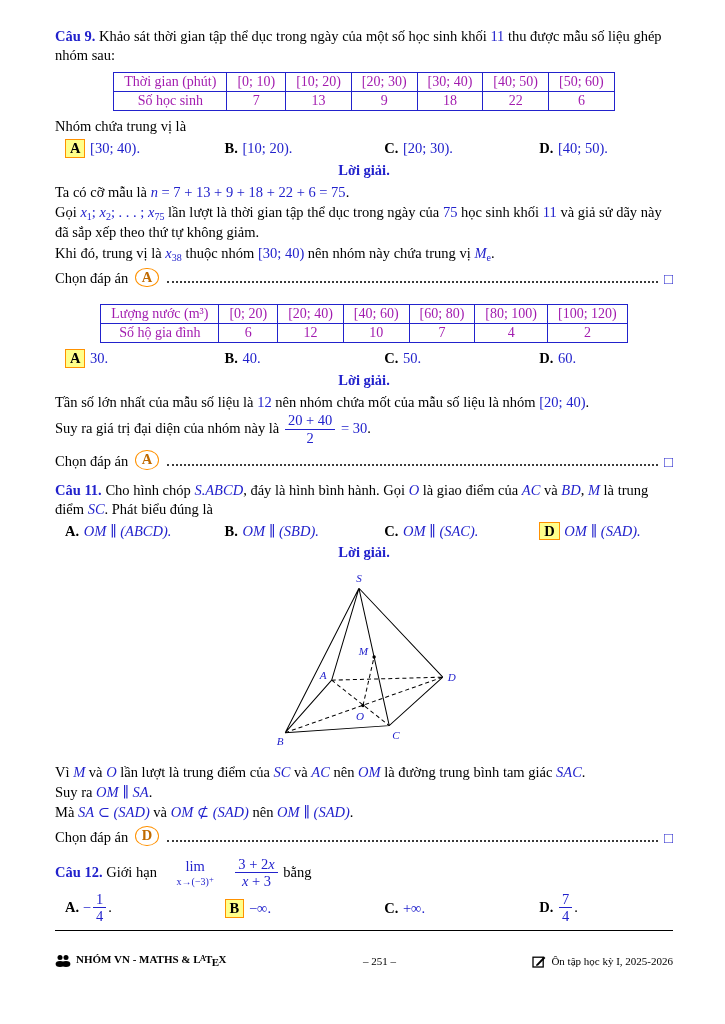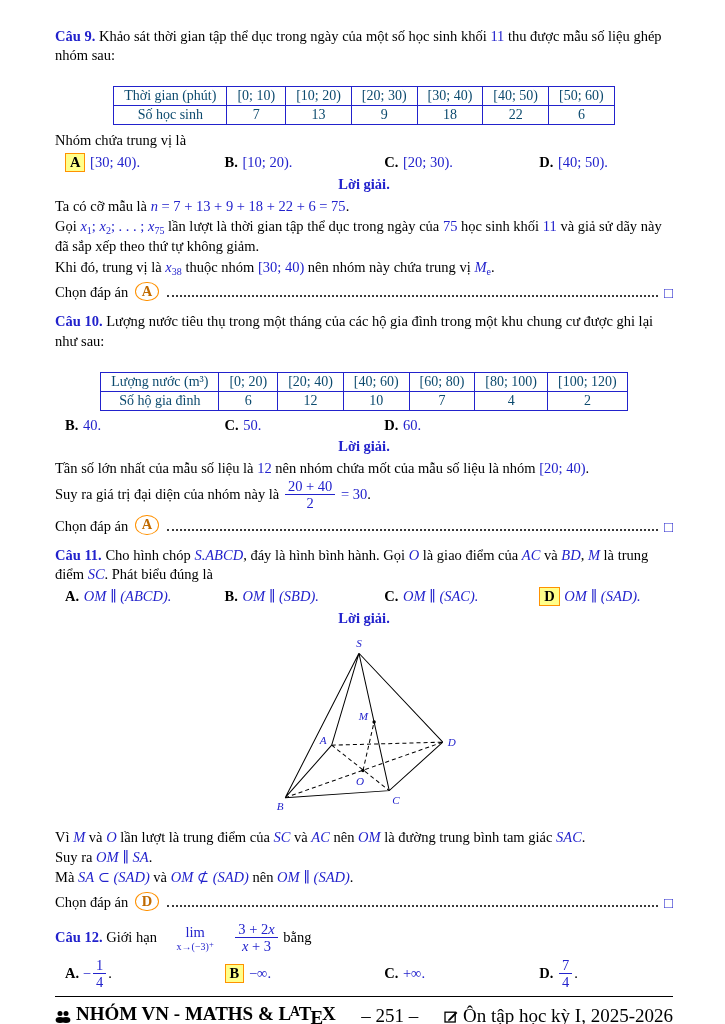--- a/index.html
+++ b/index.html
@@ -12,21 +12,21 @@
   }
   .page { width:725px; height:875px; padding:26px 52px 10px 55px; display:flex; flex-direction:column; }
   section { margin-bottom:4px; }
   p, .line { line-height:1.32; margin:1px 0; }
   .m { color:#2222cc; font-style:italic; }
   .n { color:#2222cc; }
   .qn { color:#2222cc; font-weight:bold; }
   .msub { color:#2222cc; font-size:10px; vertical-align:-3px; }
   .ssup { font-size:8.5px; vertical-align:3px; }
 
-  .freq-table { border-collapse:collapse; margin:21px auto 6px; color:#0c4a6e; }
+  .freq-table { border-collapse:collapse; margin:7px auto 6px; color:#a21caf; }
   .freq-table td { border:1px solid #2222cc; padding:1px 10px; text-align:center; font-size:14px; white-space:nowrap; }
 
   .opts { display:grid; grid-template-columns: 1.05fr 1.05fr 1.02fr 0.88fr; margin:3px 0 2px 10px; align-items:center; }
   .opt { white-space:nowrap; }
   .letter { font-weight:bold; color:#000; }
   .optval { color:#2222cc; margin-left:1px; }
   .optval.mathit { font-style:italic; }
   .boxed { display:inline-block; background:#ffff8a; border:1.5px solid #ff9100; padding:0 4px; line-height:1.15; }
 
   .loigiai { text-align:center; color:#2222cc; font-weight:bold; margin:3px 0; }
@@ -41,21 +41,21 @@
   .frac .fn { display:block; border-bottom:1px solid #2222cc; padding:0 3px; }
   .frac .fd { display:block; padding-top:1px; }
 
   .lim { display:inline-block; text-align:center; vertical-align:middle; color:#2222cc; line-height:1; margin:0 16px; }
   .lim .limword { display:block; font-size:14.5px; }
   .lim .limsub { display:block; font-size:10px; margin-top:1px; }
 
   .figwrap { text-align:center; margin:4px 0 2px; }
   .figlabel text { fill:#2222cc; font-style:italic; font-size:11px; font-family:"Liberation Serif","DejaVu Serif",serif; }
 
-  footer { margin-top:auto; border-top:1px solid #000; padding-top:6px; display:flex; align-items:center; justify-content:space-between; font-size:19px; }
+  footer { margin-top:auto; border-top:1px solid #000; padding-top:22px; display:flex; align-items:center; justify-content:space-between; font-size:11px; }
   .fleft { font-weight:bold; display:flex; align-items:center; gap:5px; }
   .fright { display:flex; align-items:center; gap:5px; }
   .latex .lA { font-size:0.72em; vertical-align:0.28em; margin:0 -0.08em; }
   .latex .lE { vertical-align:-0.22em; margin:0 -0.06em; }
 </style>
 </head>
 <body>
 
 <div class="page">
 
@@ -113,21 +113,20 @@
 
     <div class="choose">
       <span class="pre">Chọn đáp án</span>
       <span class="circ">A</span>
       <span class="leader"></span>
       <span class="endmark">□</span>
     </div>
   </section>
 
   <section>
-    <p><span class="qn">Câu 10.</span><span> Lượng nước tiêu thụ trong một tháng của các hộ gia đình trong một khu chung cư được ghi lại như sau:</span></p>
 
     <table class="freq-table">
       <tbody>
           <tr>
         <td>Lượng nước (m³)</td>
         <td>[0; 20)</td>
         <td>[20; 40)</td>
         <td>[40; 60)</td>
         <td>[60; 80)</td>
         <td>[80; 100)</td>
@@ -140,20 +139,24 @@
         <td>10</td>
         <td>7</td>
         <td>4</td>
         <td>2</td>
       </tr>
     </tbody>
       </table>
 
 
     <div class="opts">
+      <div class="opt">
+        <span class="letter boxed">A</span>
+        <span class="optval">30.</span>
+      </div>
       <div class="opt">
         <span class="letter">B.</span>
         <span class="optval">40.</span>
       </div>
       <div class="opt">
         <span class="letter">C.</span>
         <span class="optval">50.</span>
       </div>
       <div class="opt">
         <span class="letter">D.</span>

